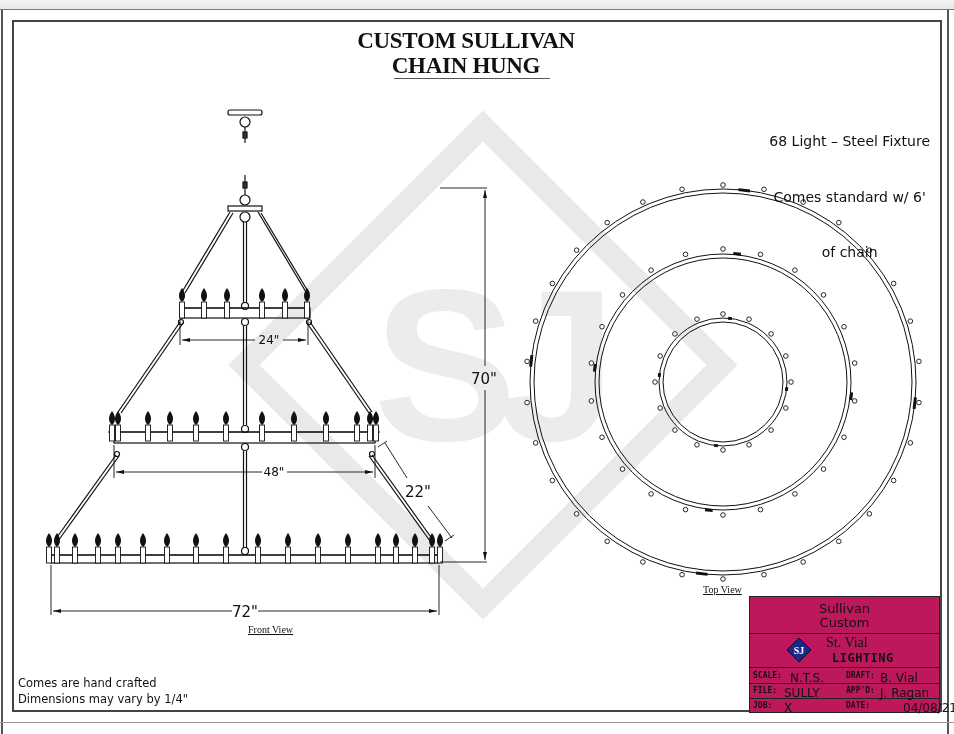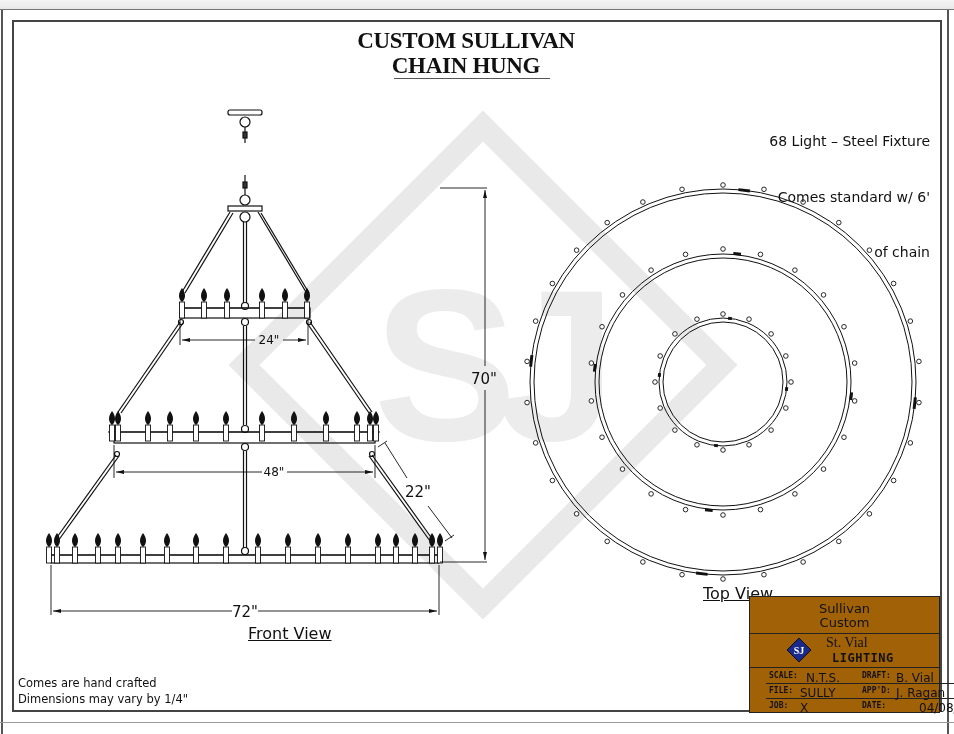--- a/index.html
+++ b/index.html
@@ -4,35 +4,35 @@
 <style>
   html, body { margin:0; padding:0; background:#ffffff; }
   body { width:954px; height:734px; position:relative; overflow:hidden; font-family:"DejaVu Sans", sans-serif; }
   .topbar { position:absolute; left:0; top:0; width:954px; height:9px; background:linear-gradient(#f4f4f4,#e8e8e8); border-bottom:1px solid #777; }
   .outer-frame { position:absolute; left:1px; top:10px; width:944px; height:730px; border-left:2px solid #555; border-right:2px solid #555; }
   .inner-border { position:absolute; left:12px; top:20px; width:930px; height:692px; border:2px solid #444; box-sizing:border-box; }
   .title { position:absolute; left:0; width:954px; text-align:center; font-family:"Liberation Serif","DejaVu Serif", serif; font-weight:bold; font-size:23px; color:#111; letter-spacing:-0.3px; }
   .title.l1 { top:28px; left:-11px; }
   .title.l2 { top:53px; left:-11px; }
   .title-underline { position:absolute; left:394px; top:78px; width:156px; height:1px; background:#555; }
-  .spec { position:absolute; right:24px; top:95px; text-align:right; font-size:14px; line-height:18.5px; color:#111; white-space:pre; }
+  .spec { position:absolute; right:24px; top:95px; text-align:center; font-size:14px; line-height:18.5px; color:#111; white-space:pre; }
   .notes { position:absolute; left:18px; top:675px; font-size:11.5px; line-height:16px; color:#111; }
   .notes div { white-space:pre; }
   .bottom-rule { position:absolute; left:0; top:722px; width:954px; height:1px; background:#999; }
   svg.drawing { position:absolute; left:0; top:0; }
   .lbl { font-family:"DejaVu Sans", sans-serif; fill:#111; }
-  .view-label { position:absolute; font-size:16px; color:#111; text-decoration:underline; }
+  .view-label { position:absolute; font-size:10px; color:#111; text-decoration:underline;font-family:Liberation Serif, serif; }
   
-  .tblock { position:absolute; left:749px; top:596px; width:191px; height:117px; border:1.5px solid #222; box-sizing:border-box; background:#a16207; }
+  .tblock { position:absolute; left:749px; top:596px; width:191px; height:117px; border:1.5px solid #222; box-sizing:border-box; background:#be185d; }
   .tb-proj { position:absolute; left:0; top:0; width:100%; height:37px; border-bottom:1.5px solid #222; text-align:center; font-size:13px; line-height:14px; padding-top:5px; box-sizing:border-box; color:#111; }
   .tb-logo { position:absolute; left:0; top:37px; width:100%; height:33px; border-bottom:1.5px solid #222; }
   .tb-logo .diamond { position:absolute; left:37px; top:4px; width:24px; height:24px; }
   .tb-logo .co1 { position:absolute; left:76px; top:1px; font-family:"Liberation Serif","DejaVu Serif", serif; font-size:14px; color:#111; }
   .tb-logo .co2 { position:absolute; left:82px; top:17px; font-family:"DejaVu Sans Mono", monospace; font-weight:bold; font-size:12px; color:#111; letter-spacing:0.5px; }
-  .tb-row { position:absolute; left:16px; width:100%; height:15px; border-bottom:1px solid #222; font-size:8px; color:#111; }
+  .tb-row { position:absolute; left:0; width:100%; height:15px; border-bottom:1px solid #222; font-size:8px; color:#111; }
   .tb-row:last-child { border-bottom:none;text-align:center; }
   .tb-row .k { position:absolute; font-weight:bold; font-family:"DejaVu Sans Mono", monospace; font-size:8px; top:3px; }
   .tb-row .v { position:absolute; top:3px; font-size:12px; }
 </style>
 </head>
 <body>
 
 <div class="topbar"></div>
 <div class="outer-frame"></div>
 <div class="inner-border"></div>

